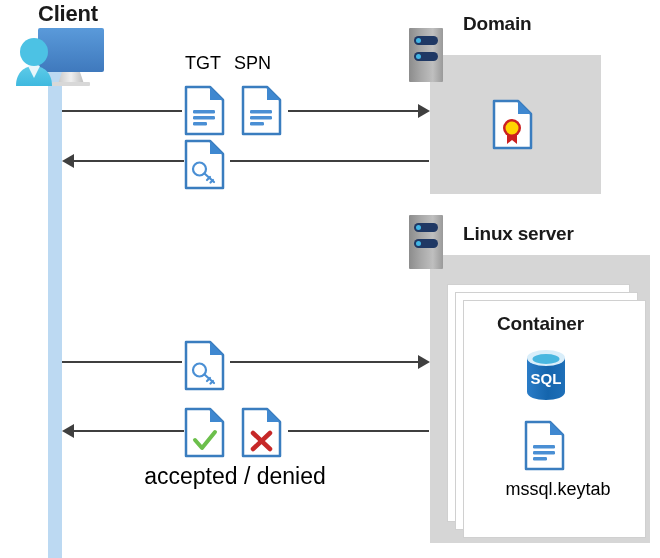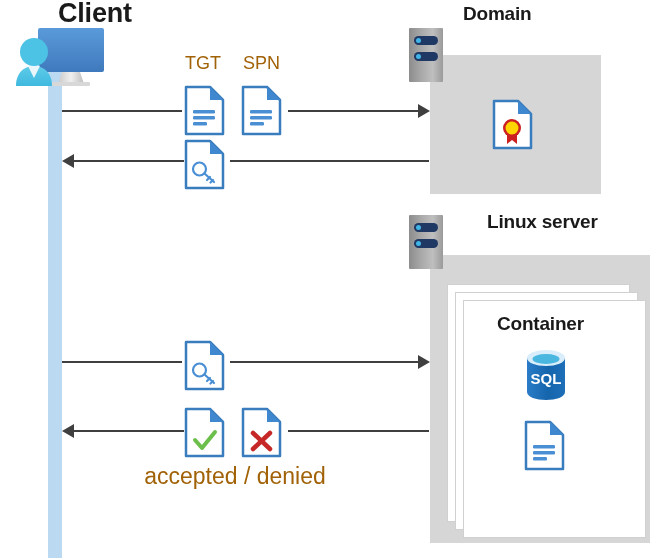--- a/index.html
+++ b/index.html
@@ -22,21 +22,21 @@
 
   
   .title-bold {
     font-weight: bold;
     color: #1a1a1a;
     font-size: 19px;
     line-height: 23px;
     letter-spacing: -0.2px;
   }
   .label-plain {
-    color: #a16207;
+    color: #000000;
     font-size: 18px;
     line-height: 22px;
   }
 
   
   .lifeline {
     background: #bcd9f2;
     width: 14px;
   }
 
@@ -95,21 +95,21 @@
 
   svg { display: block; }
 </style>
 </head>
 <body>
 
 <div id="canvas">
 
   <div class="abs lifeline" style="left:48px; top:72px; height:486px;"></div>
 
-  <div class="abs title-bold" style="left:38px; top:2px; font-size:27px;margin-left:20px;">Client</div>
+  <div class="abs title-bold" style="left:38px; top:2px; font-size:22px;">Client</div>
 
   <div class="abs" style="left:8px; top:26px; width:104px; height:62px;">
     <svg width="104" height="62" viewBox="0 0 104 62">
       <defs>
         <linearGradient id="monGrad" x1="0" y1="0" x2="0" y2="1">
           <stop offset="0%" stop-color="#5a9ada"></stop>
           <stop offset="100%" stop-color="#3f79bd"></stop>
         </linearGradient>
         <linearGradient id="standGrad" x1="0" y1="0" x2="1" y2="0">
           <stop offset="0%" stop-color="#c9c9c9"></stop>
@@ -130,21 +130,21 @@
       <path d="M8 60 C8 46 17 40 26 40 C35 40 44 46 44 60 Z" fill="url(#personGrad)"></path>
 
       <path d="M20 40 L26 52 L32 40 L28 38 L24 38 Z" fill="#e9f6fb"></path>
 
       <circle cx="26" cy="26" r="14" fill="#4cc2e4"></circle>
     </svg>
   </div>
 
   <div class="abs greybox" style="left:430px; top:55px; width:171px; height:139px;"></div>
 
-  <div class="abs" style="left:463px; top:2px; width:190px;">
+  <div class="abs" style="left:463px; top:12px; width:190px;">
     <div class="title-bold">Domain</div>
   </div>
 
   <div class="abs server-icon" style="left:409px; top:28px;">
     <div class="pill" style="top:8px;"></div>
     <div class="pill" style="top:24px;"></div>
   </div>
 
   <div class="abs" style="left:492px; top:99px; width:41px; height:51px;">
     <svg width="41" height="51" viewBox="0 0 41 51">
@@ -153,21 +153,21 @@
 
       <path d="M15 31 L15 45 L20 41 L25 45 L25 31 Z" fill="#cc2020"></path>
 
       <circle cx="20" cy="29" r="9" fill="#cc2020"></circle>
       <circle cx="20" cy="29" r="6.5" fill="#ffd400"></circle>
     </svg>
   </div>
 
   <div class="abs greybox" style="left:430px; top:255px; width:220px; height:288px;"></div>
 
-  <div class="abs title-bold" style="left:463px; top:210px;margin-left:24px;">Linux server</div>
+  <div class="abs title-bold" style="left:463px; top:222px;">Linux server</div>
 
   <div class="abs server-icon" style="left:409px; top:215px;">
     <div class="pill" style="top:8px;"></div>
     <div class="pill" style="top:24px;"></div>
   </div>
 
   <div class="abs card" style="left:447px; top:284px; width:183px; height:238px;"></div>
   <div class="abs card" style="left:455px; top:292px; width:183px; height:238px;"></div>
   <div class="abs card" style="left:463px; top:300px; width:183px; height:238px;"></div>
 
@@ -194,23 +194,24 @@
       <path d="M2 2 H26 L39 15 V49 H2 Z" fill="#ffffff" stroke="#3a7dbf" stroke-width="2.5" stroke-linejoin="round"></path>
       <path d="M26 2 L39 15 H26 Z" fill="#3f88d0"></path>
       <g fill="#4a8fd4">
         <rect x="9" y="25" width="22" height="3.4" rx="1.2"></rect>
         <rect x="9" y="31" width="22" height="3.4" rx="1.2"></rect>
         <rect x="9" y="37" width="14" height="3.4" rx="1.2"></rect>
       </g>
     </svg>
   </div>
 
+  <div class="abs label-plain" style="left:483px; top:478px; width:150px; text-align:center;">mssql.keytab</div>
 
   <div class="abs label-plain" style="left:185px; top:52px;">TGT</div>
-  <div class="abs label-plain" style="left:243px; top:52px;text-align:right;">SPN</div>
+  <div class="abs label-plain" style="left:234px; top:52px;text-align:right;">SPN</div>
 
   <div class="abs arrow-line" style="left:62px; top:110px; width:120px;"></div>
   <div class="abs arrow-line" style="left:288px; top:110px; width:130px;"></div>
   <div class="abs arrow-head right" style="left:418px; top:104px;"></div>
 
   <div class="abs" style="left:184px; top:85px; width:41px; height:51px;">
     <svg width="41" height="51" viewBox="0 0 41 51">
       <path d="M2 2 H26 L39 15 V49 H2 Z" fill="#ffffff" stroke="#3a7dbf" stroke-width="2.5" stroke-linejoin="round"></path>
       <path d="M26 2 L39 15 H26 Z" fill="#3f88d0"></path>
       <g fill="#4a8fd4">

